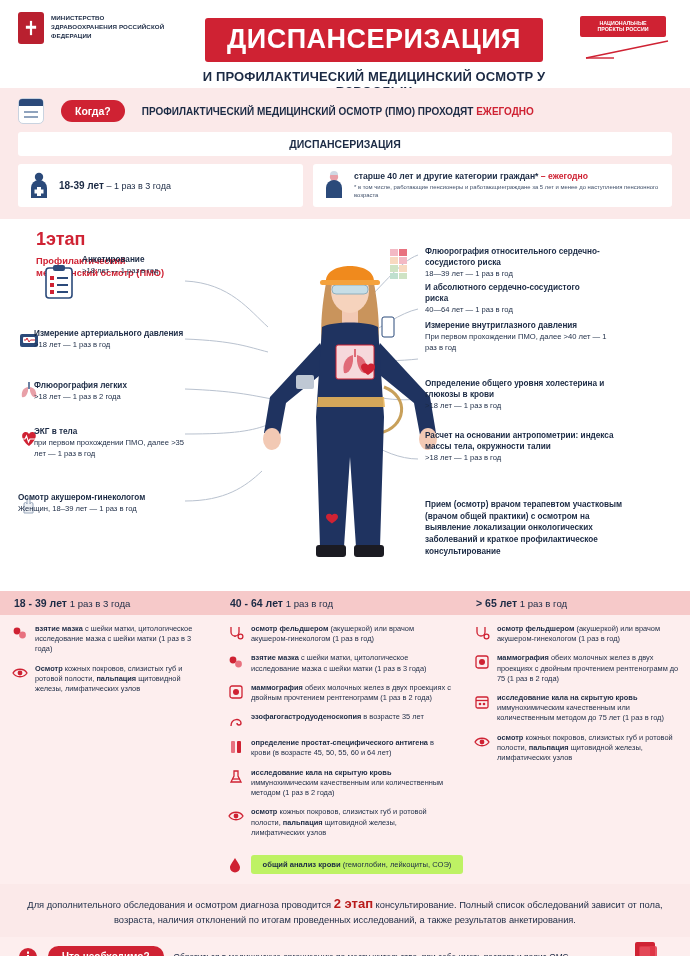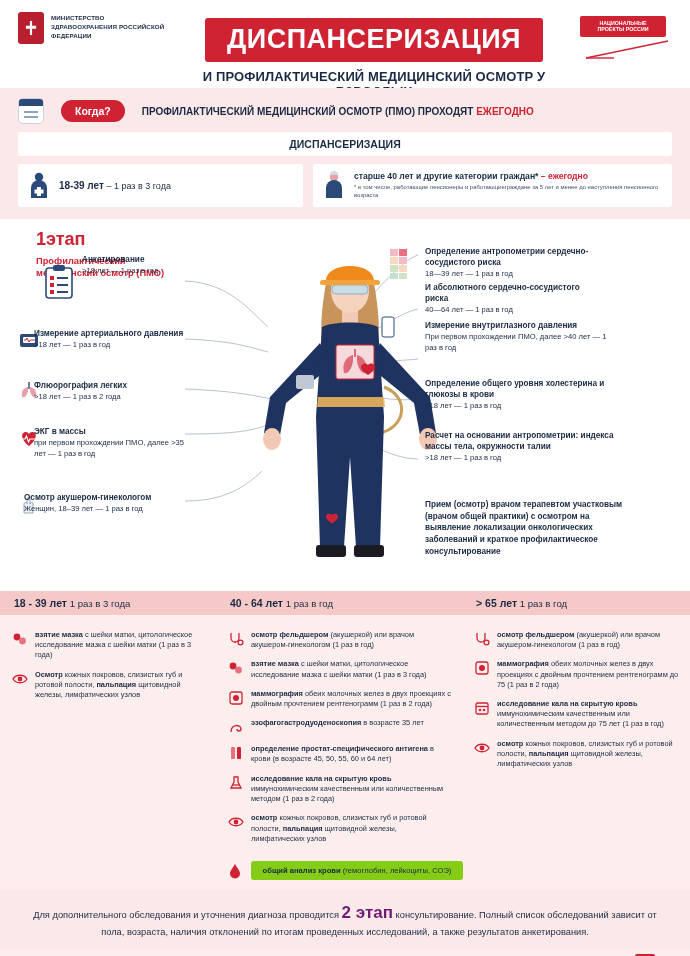--- a/index.html
+++ b/index.html
@@ -94,39 +94,39 @@
   
   .cols { position:relative; background:#fff; }
   .colhead { display:flex; background:#f6c9c9; height:24px; align-items:center; }
   .colhead > div { font-size:9.6px; color:#1b2a44; padding-left:14px; }
   .colhead b { font-size:10.5px; }
   .ch1 { width: 216px; }
   .ch2 { width: 246px; }
   .ch3 { flex:1; }
 
   .colbody { display:flex; background:#fdeeee; min-height: 232px; }
-  .colbody > div { padding: 15px 10px 6px 12px; }
+  .colbody > div { padding: 9px 10px 6px 12px; }
   .cb1 { width:216px; }
   .cb2 { width:246px; }
   .cb3 { flex:1; }
   .item { display:flex; gap:7px; margin-bottom:9px; }
   .item .ic { width:16px; height:16px; flex:0 0 auto; margin-top:1px; }
   .item .tx { font-size:7.4px; line-height:1.38; color:#1b2a44; }
   .item .tx b { font-weight:bold; }
 
   .bloodbar { display:flex; justify-content:center; align-items:center; gap:8px; background:#fdeeee; padding:2px 0 10px 0;}
   .bloodbar .bb {
-    background:#84cc16; border-radius:3px; padding:5px 12px; font-size:7.6px;
+    background:#bef264; border-radius:3px; padding:5px 12px; font-size:7.6px;
   }
   .bloodbar .bb b { font-weight:bold; }
 
   
   .foot1 { background:#fbe9e9; padding:10px 22px; text-align:center; }
   .foot1 .l1 { font-size:9.3px; line-height:1.5; }
-  .foot1 .l1 .big { color:#701a75; font-size:17px; font-weight:bold; }
+  .foot1 .l1 .big { color:#b91c1c; font-size:13px; font-weight:bold; }
   .foot2 { background:#fdeeee; padding:9px 18px 6px 18px; display:flex; align-items:center; gap:10px; position:relative; }
   .pill-need { background:#cf2233; color:#fff; font-size:10px; font-weight:bold; padding:5px 14px; border-radius:13px; white-space:nowrap;}
   .foot2 .t { font-size:8.4px; }
   .doc-ico { position:absolute; right:30px; top:4px; width:26px; height:36px; }
 </style>
 </head>
 <body>
 
 <div class="page">
 
@@ -243,30 +243,30 @@
       <span class="sm">&gt;18 лет — 1 раз в 2 года</span>
     </div>
 
     <div class="ico-box" style="left:18px; top:208px;">
       <svg width="22" height="22" viewBox="0 0 22 22">
         <path d="M11 19 C2 12,3 5,8 5 a4 4 0 0 1 3 2 a4 4 0 0 1 3 -2 c5 0 6 7 -3 14z" fill="#cf2233"></path>
         <path d="M3 12 h4 l1.5 -3 l2 6 l1.5 -3 h8" stroke="#fff" stroke-width="1.2" fill="none"></path>
       </svg>
     </div>
     <div class="lbl" style="left:34px; top:208px; width:152px;">
-      <span class="ttl">ЭКГ в массы</span><br>
+      <span class="ttl">ЭКГ в тела</span><br>
       <span class="sm">при первом прохождении ПМО, далее &gt;35 лет — 1 раз в год</span>
     </div>
 
     <div class="ico-box" style="left:18px; top:274px;">
       <svg width="22" height="22" viewBox="0 0 22 22">
         <path d="M6 20 v-9 a1.5 1.5 0 0 1 3 0 v-5 a1.5 1.5 0 0 1 3 0 v5 a1.5 1.5 0 0 1 3 0 v9z" fill="#eef1f5" stroke="#9aa8bb" stroke-width="1"></path>
       </svg>
     </div>
-    <div class="lbl" style="left:24px; top:274px; width:165px;">
+    <div class="lbl" style="left:18px; top:274px; width:165px;">
       <span class="ttl">Осмотр акушером-гинекологом</span><br>
       <span class="sm">Женщин, 18–39 лет — 1 раз в год</span>
     </div>
 
     <div class="figure">
       <svg viewBox="0 0 180 330" width="180" height="330">
 
         <path d="M60 96 L10 150 L4 186 L20 188 L26 156 L70 120 Z" fill="#1f3360"></path>
         <path d="M120 96 L170 150 L176 186 L160 188 L154 156 L110 120 Z" fill="#1f3360"></path>
 
@@ -317,21 +317,21 @@
           <rect x="2" y="10" width="8" height="7" fill="#f8d9c0"></rect>
             <rect x="11" y="10" width="8" height="7" fill="#f3b9c4"></rect>
           <rect x="2" y="18" width="8" height="7" fill="#cfe3c4"></rect>
             <rect x="11" y="18" width="8" height="7" fill="#f8d9c0"></rect>
           <rect x="2" y="26" width="8" height="6" fill="#bfe0cf"></rect>
             <rect x="11" y="26" width="8" height="6" fill="#cfe3c4"></rect>
         </g>
       </svg>
     </div>
     <div class="lbl" style="left:425px; top:28px; width:180px;">
-      <span class="ttl">Определение антропометрии сердечно-сосудистого риска</span><br>
+      <span class="ttl">Флюорография относительного сердечно-сосудистого риска</span><br>
       <span class="sm">18—39 лет — 1 раз в год</span>
     </div>
     <div class="lbl" style="left:425px; top:64px; width:180px;">
       <span class="ttl">И абсолютного сердечно-сосудистого риска</span><br>
       <span class="sm">40—64 лет — 1 раз в год</span>
     </div>
 
     <div class="lbl" style="left:425px; top:102px; width:195px;">
       <span class="ttl">Измерение внутриглазного давления</span><br>
       <span class="sm">При первом прохождении ПМО, далее &gt;40 лет — 1 раз в год</span>
@@ -464,21 +464,21 @@
     <div class="bloodbar">
       <svg width="16" height="16" viewBox="0 0 16 16">
           <path d="M8 1 C5 6,3 8,3 10.5 a5 5 0 0 0 10 0 C13 8,11 6,8 1z" fill="#cf2233"></path>
         </svg>
       <div class="bb"><b>общий анализ крови</b><span> (гемоглобин, лейкоциты, СОЭ)</span></div>
     </div>
   </div>
 
   <div class="foot1">
     <div class="l1">
-      <span>Для дополнительного обследования и уточнения диагноза проводится </span><span class="big">2 этап</span><span> консультирование. Полный список обследований зависит от пола, возраста, наличия отклонений по итогам проведенных исследований, а также результатов анкетирования.</span>
+      <span>Для дополнительного обследования и осмотром диагноза проводится </span><span class="big">2 этап</span><span> консультирование. Полный список обследований зависит от пола, возраста, наличия отклонений по итогам проведенных исследований, а также результатов анкетирования.</span>
     </div>
   </div>
 
   <div class="foot2">
     <svg width="20" height="20" viewBox="0 0 20 20">
         <circle cx="10" cy="10" r="9" fill="#cf2233"></circle>
         <rect x="9" y="8" width="2" height="7" fill="#fff"></rect>
         <rect x="9" y="4.5" width="2" height="2.3" fill="#fff"></rect>
       </svg>
     <div class="pill-need">Что необходимо?</div>

